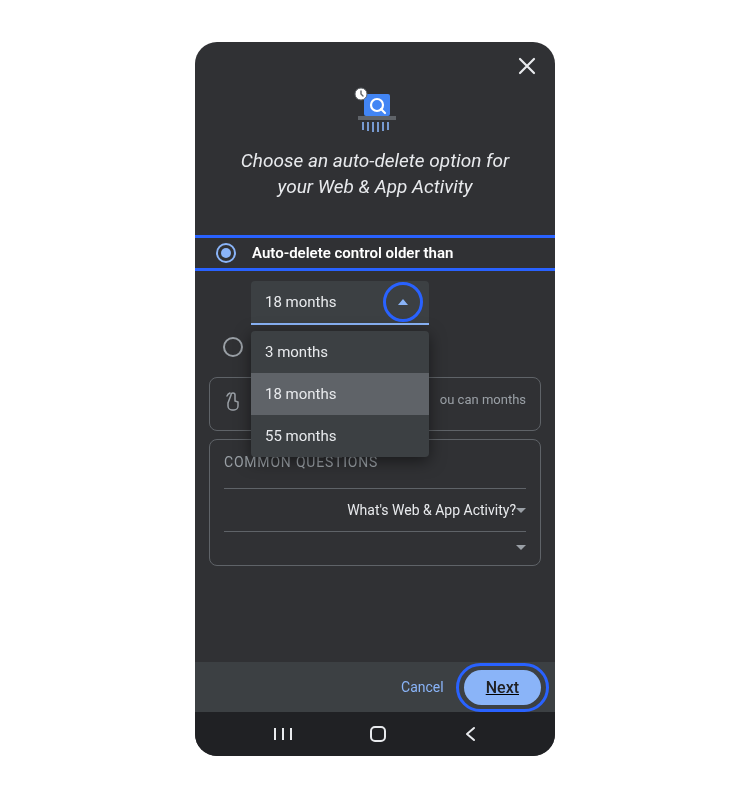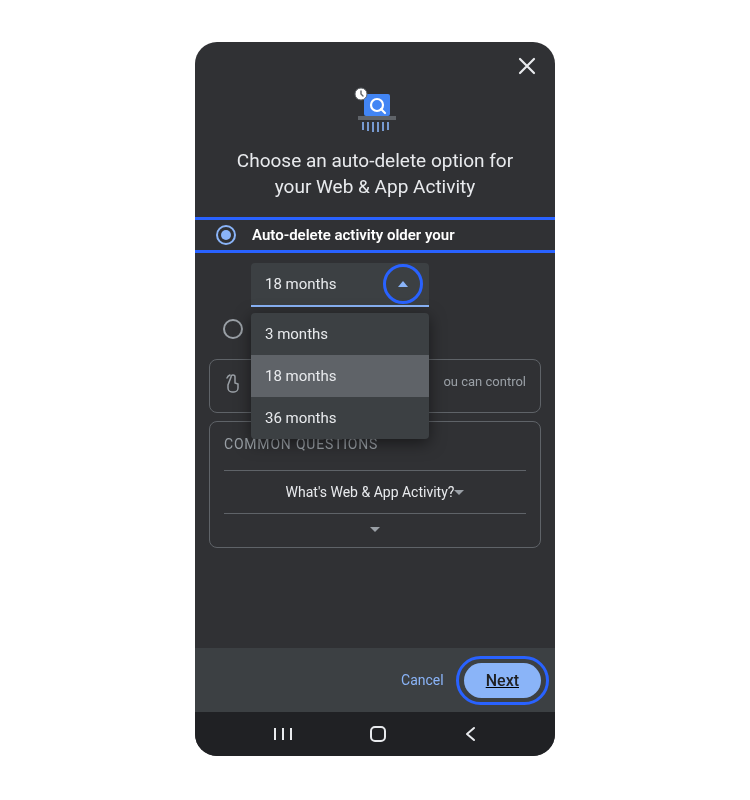--- a/index.html
+++ b/index.html
@@ -47,21 +47,22 @@
       justify-content: center;
       margin-top: 8px;
       margin-bottom: 14px;
     }
     .title {
       color: #e8eaed;
       font-size: 19px;
       text-align: center;
       padding: 0 28px;
       line-height: 1.35;
-      margin-bottom: 18px;
+      margin-bottom: 36px;
+      font-style: italic;
     }
     .radio-highlight {
       position: relative;
       margin: 0 -19px 10px -19px;
     }
     .radio-highlight-border {
       position: absolute;
       left: 0;
       right: 0;
       top: 0;
@@ -192,21 +193,21 @@
       padding: 14px 14px 2px 14px;
     }
     .faq-header {
       color: #9aa0a6;
       font-size: 14px;
       letter-spacing: 0.8px;
       margin-bottom: 18px;
     }
     .faq-row {
       display: flex;
-      justify-content: center;
+      justify-content: flex-end;
       align-items: center;
       padding: 13px 0;
       border-top: 1px solid #5f6368;
       cursor: pointer;
     }
     .faq-row:first-of-type {
       border-top: none;
       padding-top: 4px;
     }
     .faq-label {
@@ -216,21 +217,21 @@
     .faq-chevron {
       width: 0;
       height: 0;
       border-left: 5px solid transparent;
       border-right: 5px solid transparent;
       border-top: 5px solid #9aa0a6;
     }
     .action-bar {
       margin-top: auto;
       background: #3c4043;
-      height: 64px;
+      height: 50px;
       display: flex;
       align-items: center;
       justify-content: flex-end;
       gap: 8px;
       padding-right: 14px;
       position: relative;
     }
     .cancel-btn {
       color: #8ab4f8;
       font-size: 14px;
@@ -317,53 +318,53 @@
       </svg>
     </div>
 
     <div class="title">Choose an auto-delete option for your Web &amp; App Activity</div>
 
     <div class="radio-highlight">
       <div class="radio-row inset">
         <div class="radio-outer">
           <div class="radio-inner"></div>
         </div>
-        <div class="radio-label">Auto-delete activity older your</div>
+        <div class="radio-label">Auto-delete control older than</div>
       </div>
       <div class="radio-highlight-border"></div>
     </div>
 
     <div class="dropdown-zone">
       <div class="dropdown-field">
         <span class="dropdown-value">18 months</span>
         <div class="dropdown-arrow-highlight">
           <div class="arrow-up"></div>
         </div>
       </div>
       <div class="dropdown-menu">
         <div class="dropdown-item">3 months</div>
         <div class="dropdown-item selected">18 months</div>
-        <div class="dropdown-item">36 months</div>
+        <div class="dropdown-item">55 months</div>
       </div>
     </div>
 
     <div class="radio-row second-radio" style="padding-left:28px;">
       <div class="radio-outer unselected"></div>
       <div class="radio-label-dim"></div>
     </div>
 
     <div class="tip-card">
       <div class="tip-icon-slot">
         <svg width="18" height="20" viewBox="0 0 18 20">
           <path d="M7 3 a2 2 0 0 1 4 0 v6 l3 1 v4 a4 4 0 0 1 -4 4 h-2 a4 4 0 0 1 -4 -4 l0 -3 z" fill="none" stroke="#9aa0a6" stroke-width="1.5"></path>
           <path d="M3 4 a6 6 0 0 1 3 -3" fill="none" stroke="#9aa0a6" stroke-width="1.5" stroke-linecap="round"></path>
         </svg>
       </div>
       <div class="tip-text" style="text-align:right; flex:1;">
-        <span>ou can control</span>
+        <span>ou can months</span>
       </div>
     </div>
 
     <div class="faq-card">
       <div class="faq-header">COMMON QUESTIONS</div>
       <div class="faq-row">
         <span class="faq-label">What's Web &amp; App Activity?</span>
         <div class="faq-chevron"></div>
       </div>
       <div class="faq-row">

